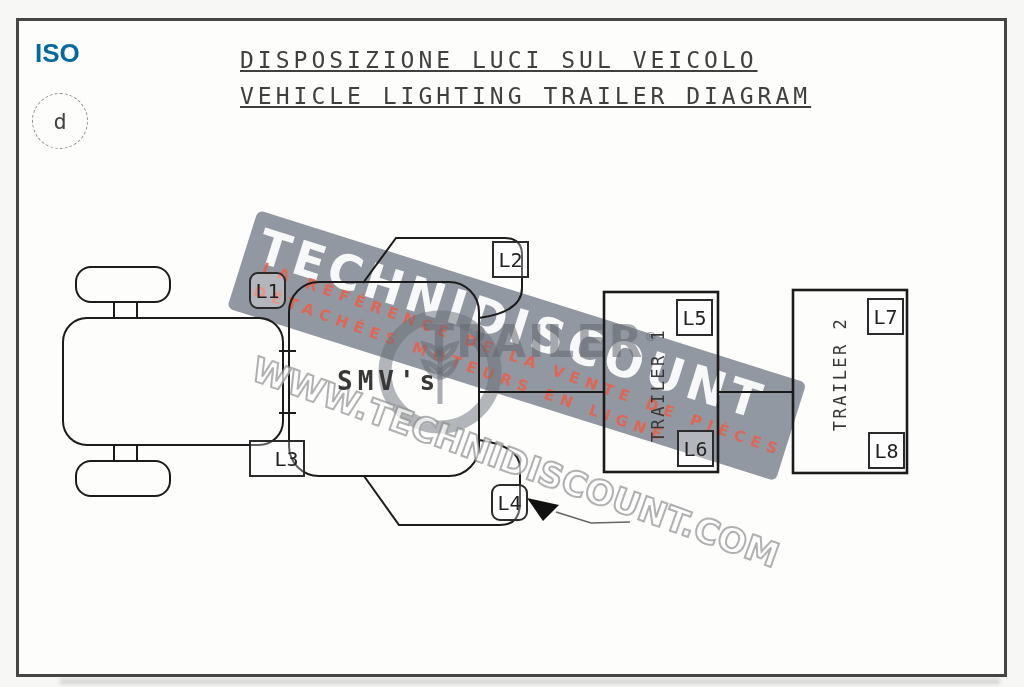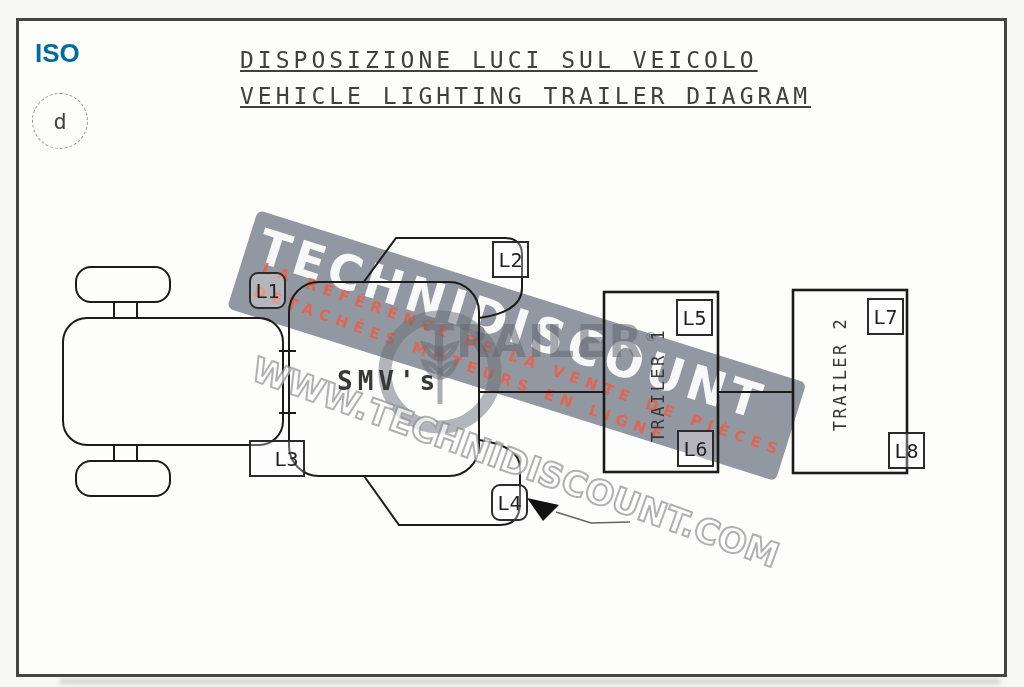--- a/index.html
+++ b/index.html
@@ -108,21 +108,21 @@
   <polyline points="556,512 591,523 630,522" fill="none" stroke="#666" stroke-width="1.6"></polyline>
 </svg>
 
 <div class="abs lamp" style="left:249px;top:272px;border-radius:9px;">L1</div>
 <div class="abs lamp" style="left:492px;top:241px;">L2</div>
 <div class="abs lamp" style="left:249px;top:440px;padding-left:19px;">L3</div>
 <div class="abs lamp" style="left:491px;top:484px;border-radius:9px;">L4</div>
 <div class="abs lamp" style="left:676px;top:299px;">L5</div>
 <div class="abs lamp" style="left:677px;top:430px;">L6</div>
 <div class="abs lamp" style="left:867px;top:298px;">L7</div>
-<div class="abs lamp" style="left:868px;top:432px;margin-left:20px;">L8</div>
+<div class="abs lamp" style="left:868px;top:432px;">L8</div>
 
 <div class="abs iso">ISO</div>
 <div class="abs viewmark">d</div>
 <div class="abs title title1">DISPOSIZIONE LUCI SUL VEICOLO</div>
 <div class="abs title title2">VEHICLE LIGHTING TRAILER DIAGRAM</div>
 <div class="abs dlabel smv">SMV's</div>
 <div class="abs dlabel trailer-label t1">TRAILER 1</div>
 <div class="abs dlabel trailer-label t2">TRAILER 2</div>
 <div class="abs callout co1">LUCE POSTERIORE DI DIREZIONE</div>
 <div class="abs callout co2">REAR TURN SIGNAL</div>

